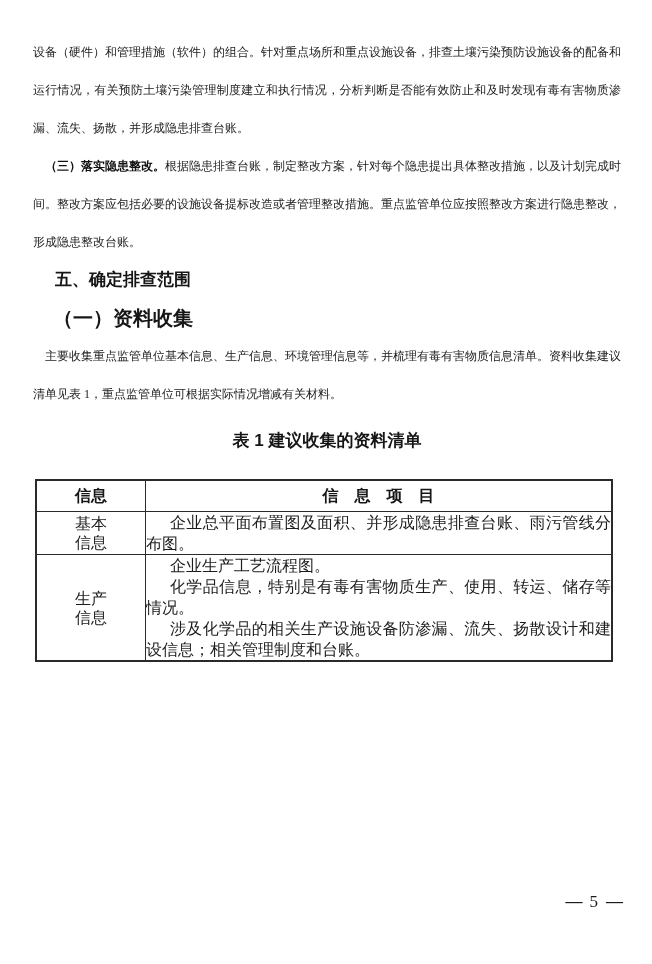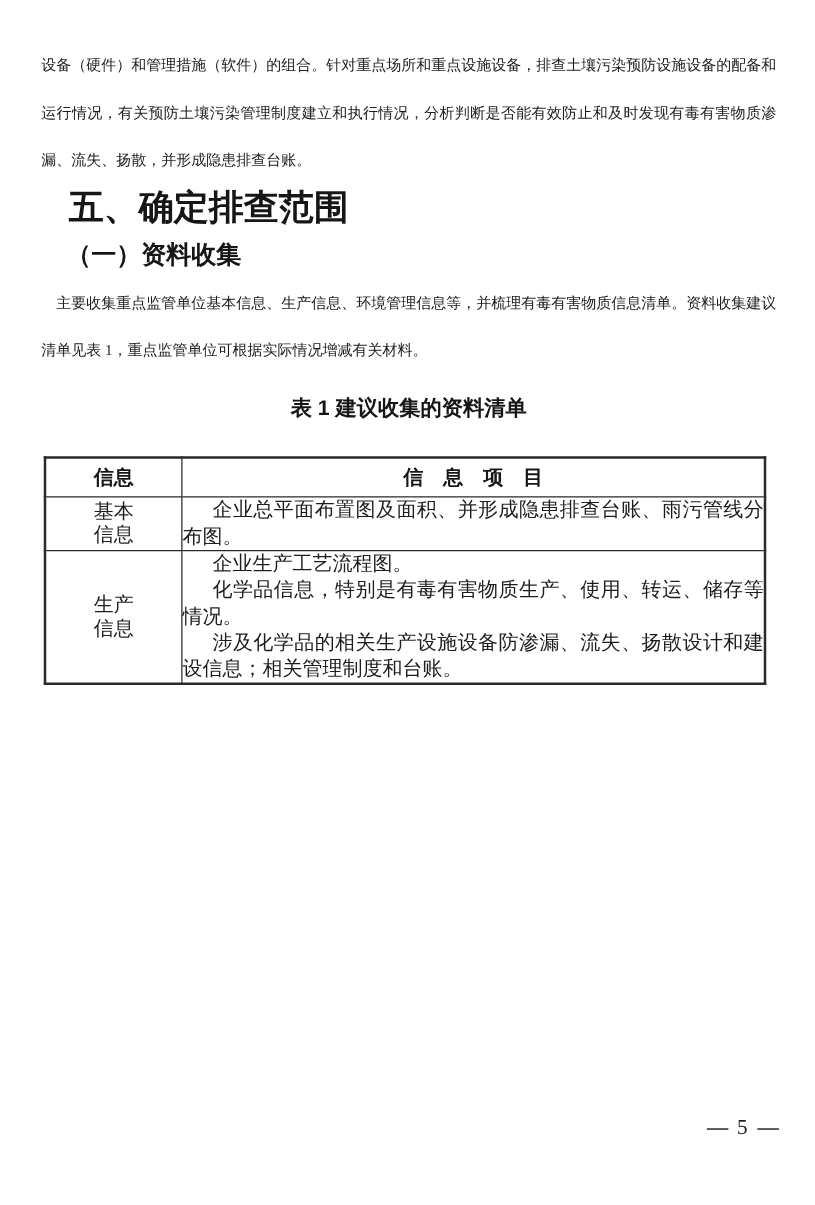--- a/index.html
+++ b/index.html
@@ -20,21 +20,21 @@
     line-height: 38px;
     text-align: justify;
     color: #1c1c1c;
   }
   .body-para.indent { text-indent: 1em; }
   .lead-bold { font-weight: bold; color: #111111; }
   .heading-hei {
     margin: 0;
     font-family: "Liberation Sans", sans-serif;
     font-weight: bold;
-    font-size: 28px;
+    font-size: 17px;
     line-height: 38px;
     text-indent: 22px;
     color: #161616;
   }
   .heading-kai {
     margin: 0;
     font-family: "Liberation Serif", serif;
     font-weight: bold;
     font-size: 20px;
     line-height: 38px;
@@ -102,20 +102,23 @@
   }
   .page-footer .dash { font-weight: bold; letter-spacing: -1px; }
 </style>
 </head>
 <body>
 
 <div class="page">
 
   <p class="body-para">设备（硬件）和管理措施（软件）的组合。针对重点场所和重点设施设备，排查土壤污染预防设施设备的配备和运行情况，有关预防土壤污染管理制度建立和执行情况，分析判断是否能有效防止和及时发现有毒有害物质渗漏、流失、扬散，并形成隐患排查台账。</p>
 
+  <p class="body-para indent">
+    <span class="lead-bold">（三）落实隐患整改。</span><span>根据隐患排查台账，制定整改方案，针对每个隐患提出具体整改措施，以及计划完成时间。整改方案应包括必要的设施设备提标改造或者管理整改措施。重点监管单位应按照整改方案进行隐患整改，形成隐患整改台账。</span>
+  </p>
 
 
   <h2 class="heading-hei">五、确定排查范围</h2>
 
   <h3 class="heading-kai">（一）资料收集</h3>
 
   <p class="body-para indent">主要收集重点监管单位基本信息、生产信息、环境管理信息等，并梳理有毒有害物质信息清单。资料收集建议清单见表 1，重点监管单位可根据实际情况增减有关材料。</p>
 
   <div class="table-caption">表 1  建议收集的资料清单</div>
 

